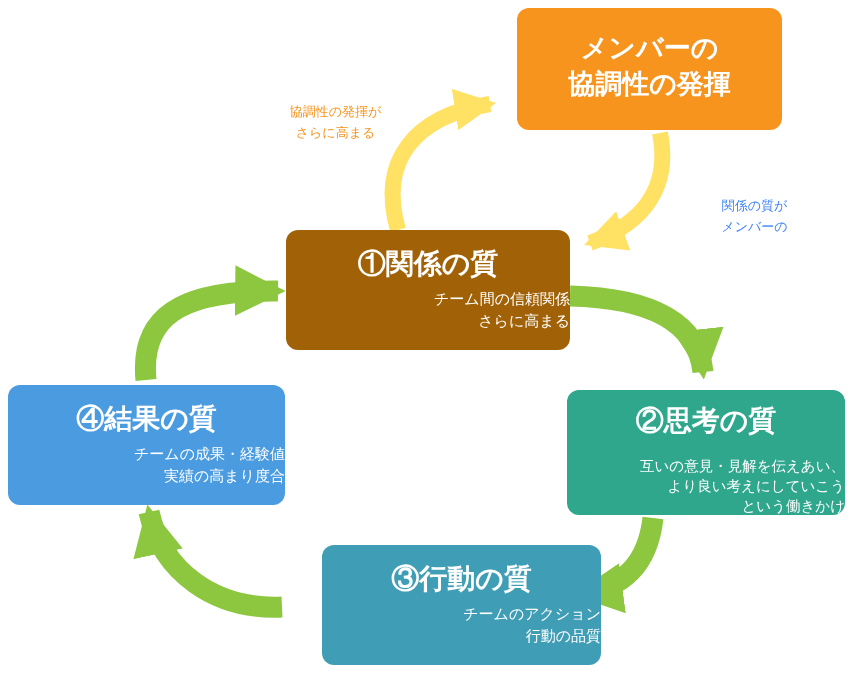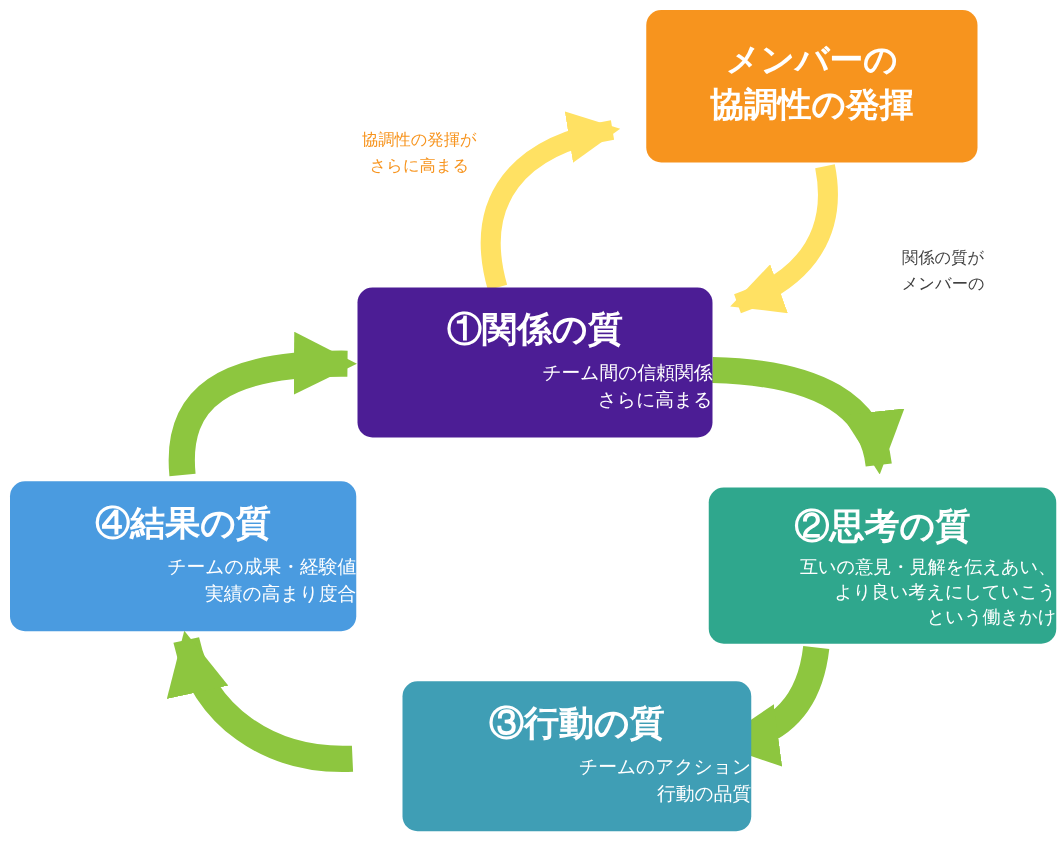--- a/index.html
+++ b/index.html
@@ -34,21 +34,21 @@
   }
   .box .desc{
     margin-top:7px;
     font-size:15px;
     line-height:1.5;
     text-align:right;
   }
   .box.member{left:517px;top:8px;width:265px;height:122px;padding-top:22px;}
   .box.relation{left:286px;top:230px;width:284px;height:120px;padding-top:17px;}
   .box.thinking{left:567px;top:390px;width:278px;height:125px;padding-top:14px;}
-  .box.thinking .desc{font-size:14.5px;line-height:1.4;margin-top:6px;}
+  .box.thinking .desc{font-size:14.5px;line-height:1.4;margin-top:18px;}
   .box.action{left:286px;top:545px;width:279px;height:120px;padding-top:17px;}
   .box.result{left:8px;top:385px;width:277px;height:120px;padding-top:17px;}
 
   .annotation{
     position:absolute;
     text-align:center;
     font-size:13px;
     line-height:1.65;
     font-weight:normal;
   }
@@ -77,21 +77,21 @@
     <path class="link green" d="M 653 518 C 648 562, 625 588, 580 594" marker-end="url(#mk-green)" stroke="#8DC63F"></path>
     <path class="link green" d="M 282 607 C 215 610, 162 572, 149 512" marker-end="url(#mk-green)" stroke="#8DC63F"></path>
     <path class="link green" d="M 146 380 C 140 318, 178 290, 278 291" marker-end="url(#mk-green)" stroke="#8DC63F"></path>
   </svg>
 
   <div class="box member" style="background: rgb(247, 148, 30);">
     <div class="big">メンバーの</div>
     <div class="big">協調性の発揮</div>
   </div>
 
-  <div class="box relation" style="background: #4c1d95;">
+  <div class="box relation" style="background: #a16207;">
     <div class="title">①関係の質</div>
     <div class="desc">
       <div>チーム間の信頼関係</div>
       <div>さらに高まる</div>
     </div>
   </div>
 
   <div class="box thinking" style="background: rgb(47, 167, 141);">
     <div class="title">②思考の質</div>
     <div class="desc">
@@ -114,18 +114,18 @@
     <div class="desc">
       <div>チームの成果・経験値</div>
       <div>実績の高まり度合</div>
     </div>
   </div>
 
   <div class="annotation up" style="color: rgb(247, 148, 30);">
     <div>協調性の発揮が</div>
     <div>さらに高まる</div>
   </div>
-  <div class="annotation down" style="color: #404040;">
+  <div class="annotation down" style="color: #3b82f6;">
     <div>関係の質が</div>
     <div>メンバーの</div>
   </div>
 
 </div>
 
 </body></html>

